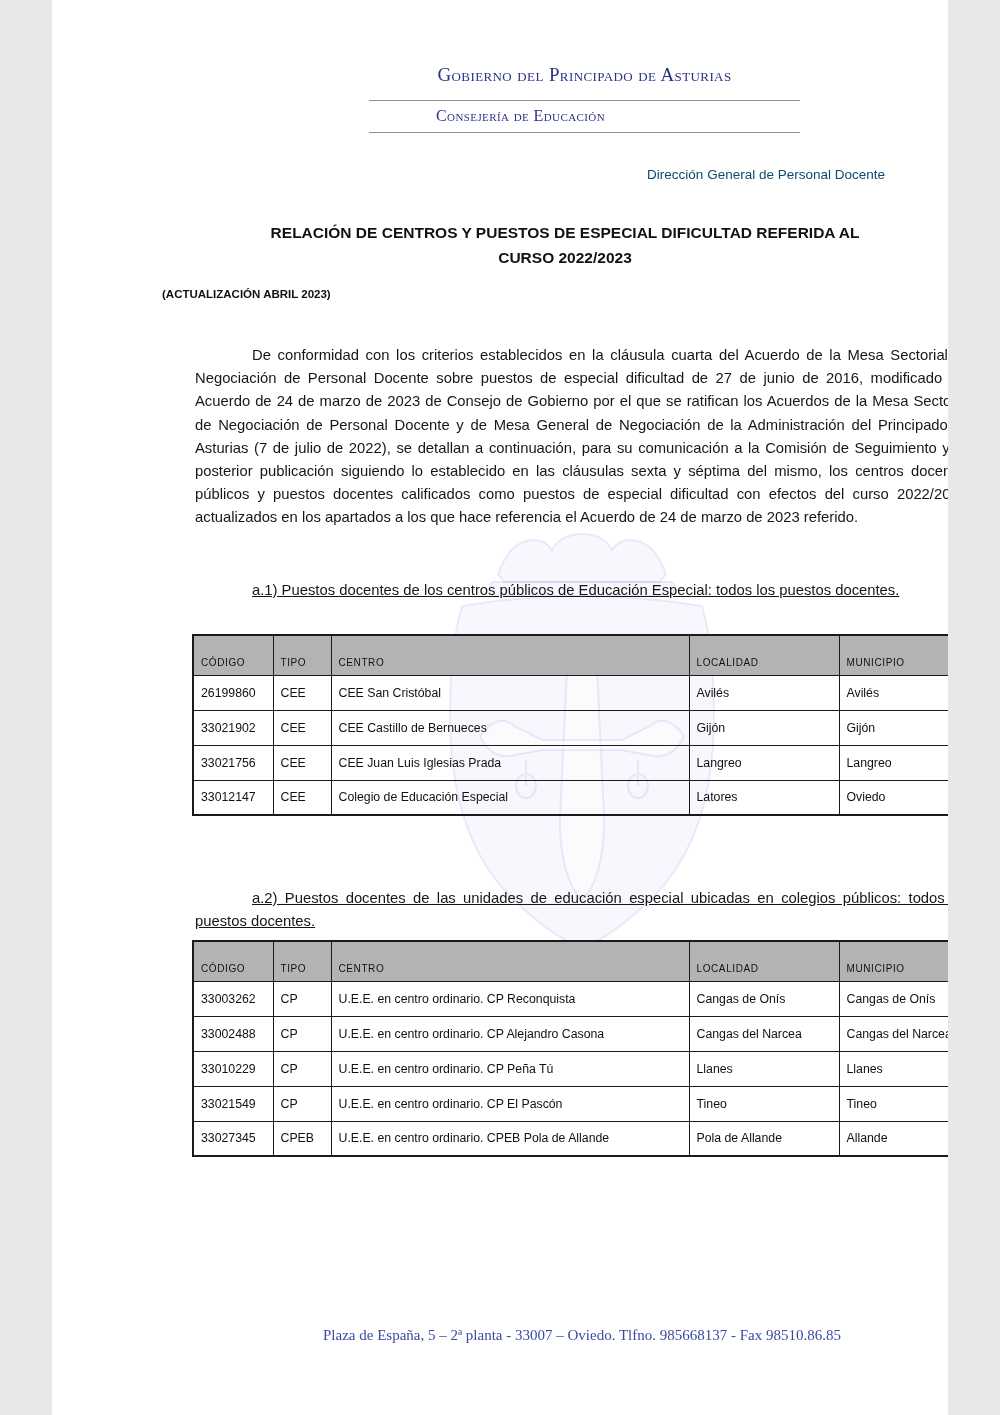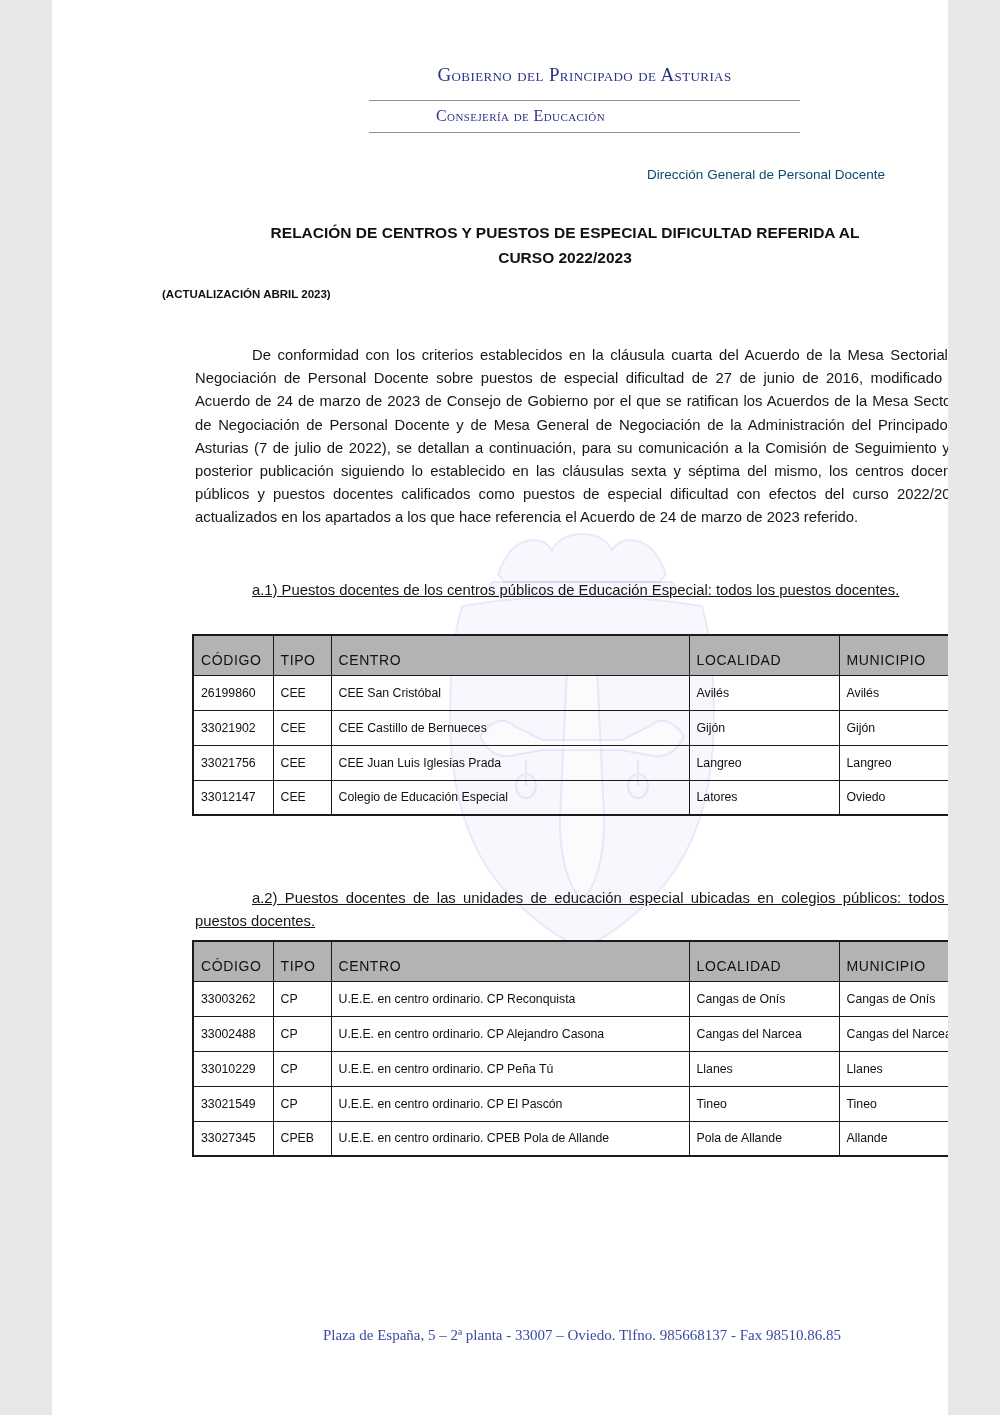--- a/index.html
+++ b/index.html
@@ -105,21 +105,21 @@
   .table-2 { top: 940px; }
   table.doc-table th {
     background: #b3b3b3;
     font-weight: normal;
     letter-spacing: 0.6px;
     text-align: left;
     vertical-align: bottom;
     height: 40px;
     padding: 4px 7px 7px 7px;
     border: 1px solid #1a1a1a;
-    font-size: 14px;
+    font-size: 10px;
   }
   table.doc-table td {
     height: 35px;
     vertical-align: middle;
     padding: 2px 7px;
     border: 1px solid #1a1a1a;
     background: transparent;
   }
   table.doc-table { border: 2px solid #1a1a1a; }
 

